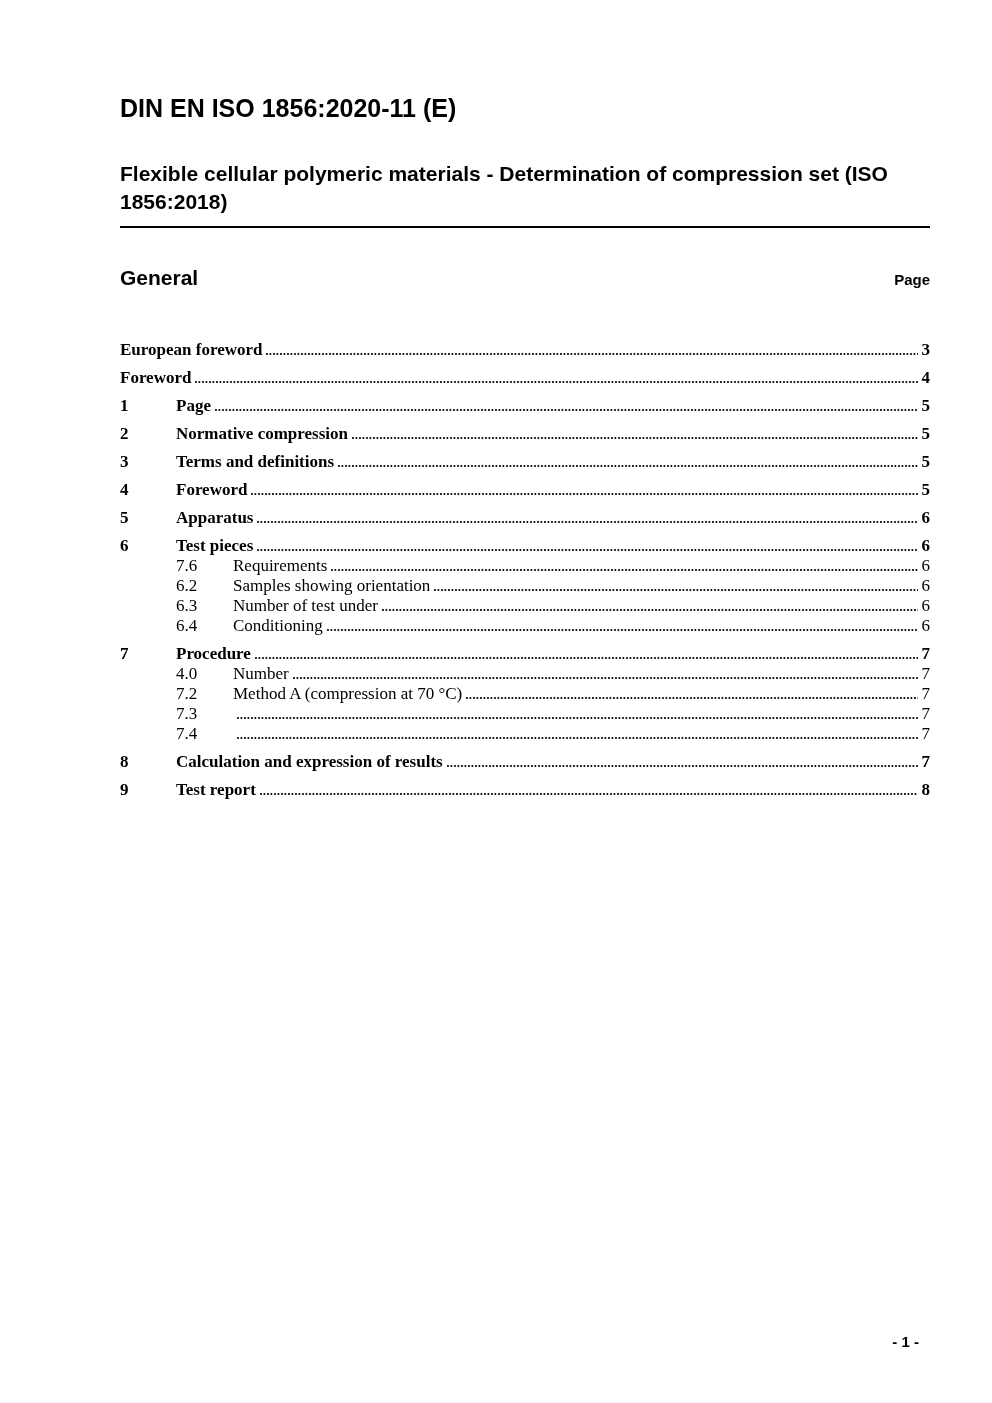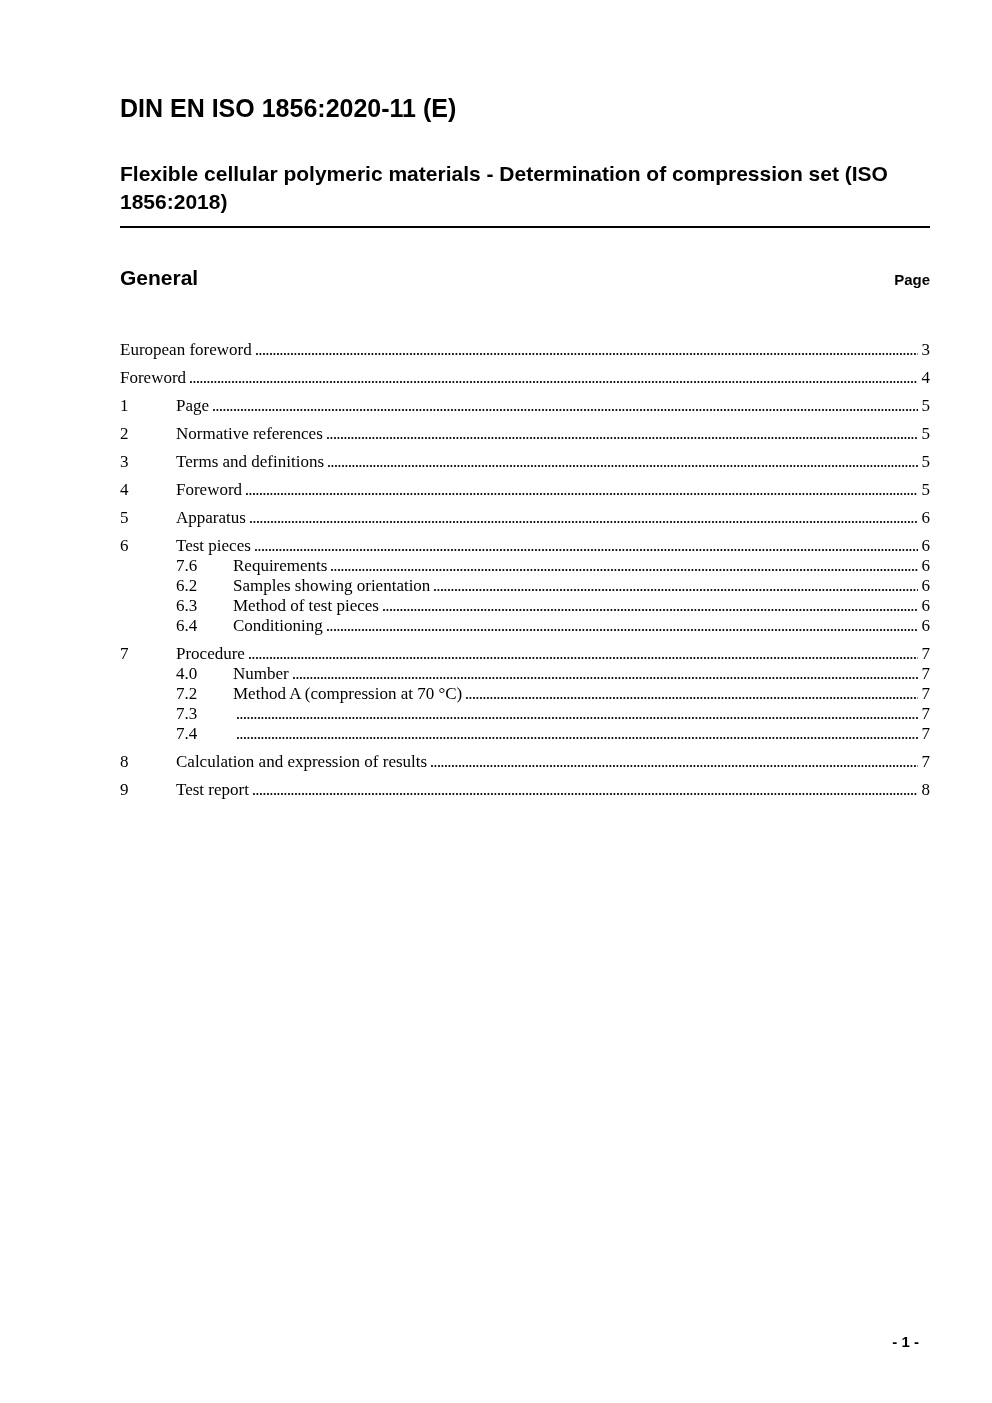--- a/index.html
+++ b/index.html
@@ -54,21 +54,21 @@
     margin-top: 50px;
     font-family: "Liberation Serif", serif;
     font-size: 17px;
   }
   .toc-row {
     display: flex;
     align-items: baseline;
     line-height: 20px;
   }
   .toc-row.top {
-    font-weight: normal;
+    font-weight: bold;
     margin-top: 8px;
     justify-content: space-between;
   }
   .toc-row.top:first-child { margin-top: 0; }
   .toc-row.sub { padding-left: 56px; font-weight: normal; }
   .toc-num { flex: none; width: 56px; }
   .toc-row.sub .toc-num { width: 57px; }
   .toc-num:empty { display: none; }
   .toc-label { flex: none; white-space: nowrap; }
   .toc-dots {
@@ -124,21 +124,21 @@
 
   <div class="toc-row top">
     <span class="toc-num">1</span>
     <span class="toc-label">Page</span>
     <span class="toc-dots"></span>
     <span class="toc-page">5</span>
   </div>
 
   <div class="toc-row top">
     <span class="toc-num">2</span>
-    <span class="toc-label">Normative references</span>
+    <span class="toc-label">Normative compression</span>
     <span class="toc-dots"></span>
     <span class="toc-page">5</span>
   </div>
 
   <div class="toc-row top">
     <span class="toc-num">3</span>
     <span class="toc-label">Terms and definitions</span>
     <span class="toc-dots"></span>
     <span class="toc-page">5</span>
   </div>
@@ -173,21 +173,21 @@
 
   <div class="toc-row sub">
     <span class="toc-num">6.2</span>
     <span class="toc-label">Samples showing orientation</span>
     <span class="toc-dots"></span>
     <span class="toc-page">6</span>
   </div>
 
   <div class="toc-row sub">
     <span class="toc-num">6.3</span>
-    <span class="toc-label">Method of test pieces</span>
+    <span class="toc-label">Number of test under</span>
     <span class="toc-dots"></span>
     <span class="toc-page">6</span>
   </div>
 
   <div class="toc-row sub">
     <span class="toc-num">6.4</span>
     <span class="toc-label">Conditioning</span>
     <span class="toc-dots"></span>
     <span class="toc-page">6</span>
   </div>

